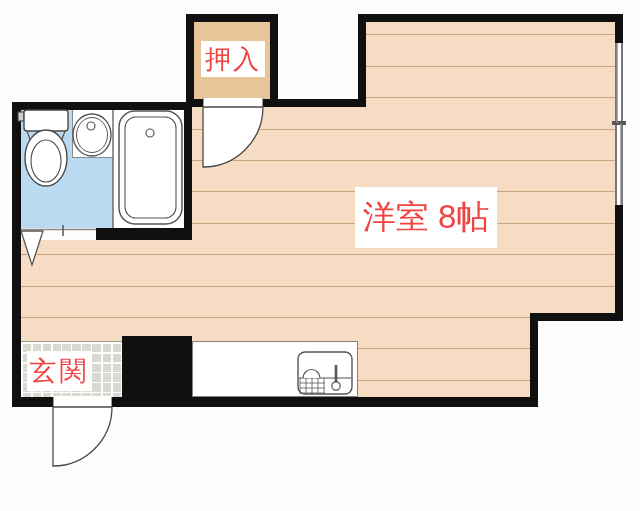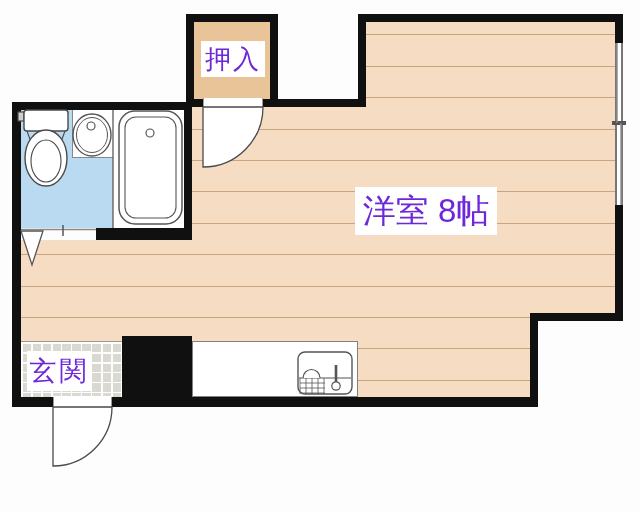--- a/index.html
+++ b/index.html
@@ -77,26 +77,26 @@
   .dw{background:#fff;z-index:6;}
   .dw-closet{left:203px;top:98px;width:60px;height:10px;}
   .dw-genkan{left:53px;top:396px;width:59px;height:12px;}
 
   
   .overlay{left:0;top:0;width:640px;height:511px;z-index:8;pointer-events:none;}
 
   
   .plan-label{
     background:var(--label-bg,#ffffff);
-    color:#6d28d9;
+    color:#ef4444;
     display:flex;align-items:center;justify-content:center;
     z-index:9;white-space:nowrap;
   }
   .lbl-closet{left:201px;top:41px;width:64px;height:36px;font-size:26px;letter-spacing:2px;}
-  .lbl-room{left:355px;top:187px;width:142px;height:48px;font-size:33px;}
+  .lbl-room{left:355px;top:187px;width:142px;height:61px;font-size:33px;}
   .lbl-genkan{left:27px;top:351px;width:65px;height:40px;font-size:27px;letter-spacing:3px;}
 </style>
 </head>
 <body>
 
 <div class="canvas">
 
   <div class="abs floor"></div>
 
   <div class="abs genkan-tile"></div>

